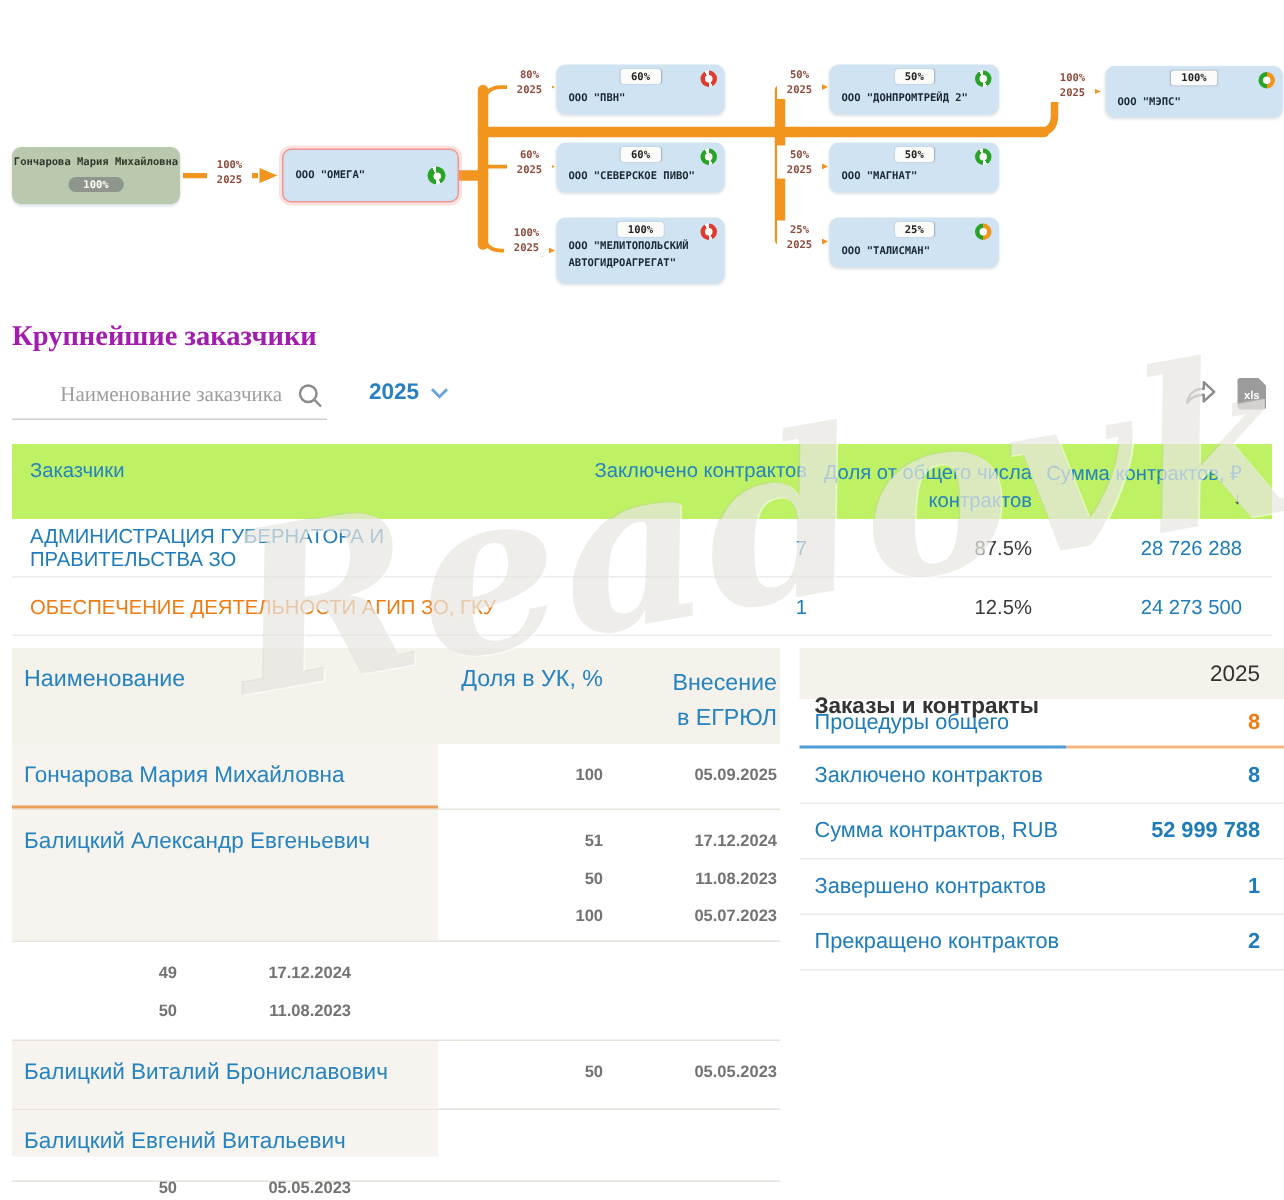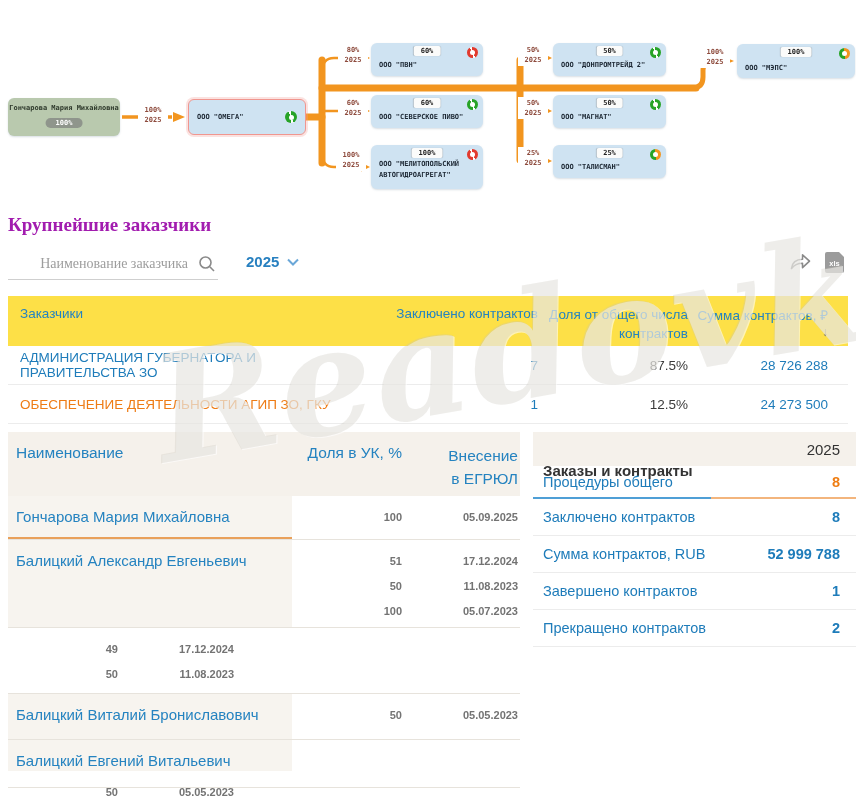--- a/index.html
+++ b/index.html
@@ -46,21 +46,21 @@
   .year-dd { position:absolute; left:238px; top:3px; display:flex; align-items:center; gap:8px; cursor:pointer; }
   .year-dd .yr { color:#2880c0; font-size:15px; font-weight:700; }
   .ctrl-icons { position:absolute; right:4px; top:2px; display:flex; gap:14px; }
   .xls-icon { position:relative; width:19px; height:21px; background:#9b9b9b; border-radius:2px; }
   .xls-icon::before { content:""; position:absolute; right:-1px; top:-1px; border-style:solid; border-width:0 7px 7px 0;
     border-color:transparent #fff transparent transparent; }
   .xls-icon span { position:absolute; left:0; right:0; top:7px; text-align:center; color:#fff; font-size:7.5px; font-weight:700; }
 
   
   .cust { position:absolute; left:8px; top:296px; width:840px; }
-  .cust-head { display:flex; background:#fde047; color:#2583c0; font-size:13.5px; padding:10px 0 0 0; height:50px; }
+  .cust-head { display:flex; background:#bef264; color:#2583c0; font-size:13.5px; padding:10px 0 0 0; height:50px; }
   .cust-row { display:flex; align-items:center; height:39px; border-bottom:1px solid #ececec; font-size:13.5px; }
   .c-name { flex:1; padding-left:12px; }
   .c-num { width:170px; text-align:right; }
   .c-share { width:150px; text-align:right; }
   .c-sum { width:160px; text-align:right; padding-right:20px; }
   .cust-head .c-share { line-height:1.4; }
   .blue { color:#1e7cba; }
   .orange { color:#ee7c15; }
   .dark { color:#3a3a3a; }
   .sort-arrow { color:#555; font-size:12px; }

